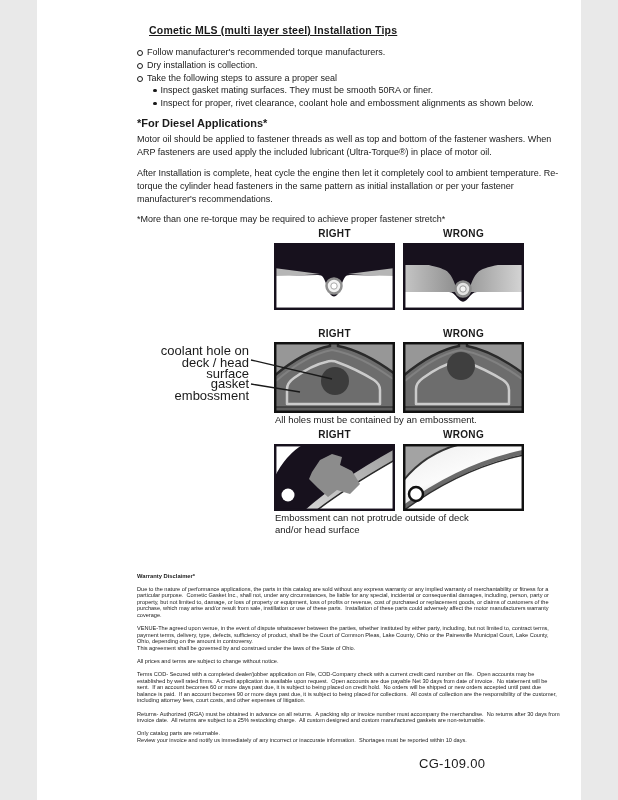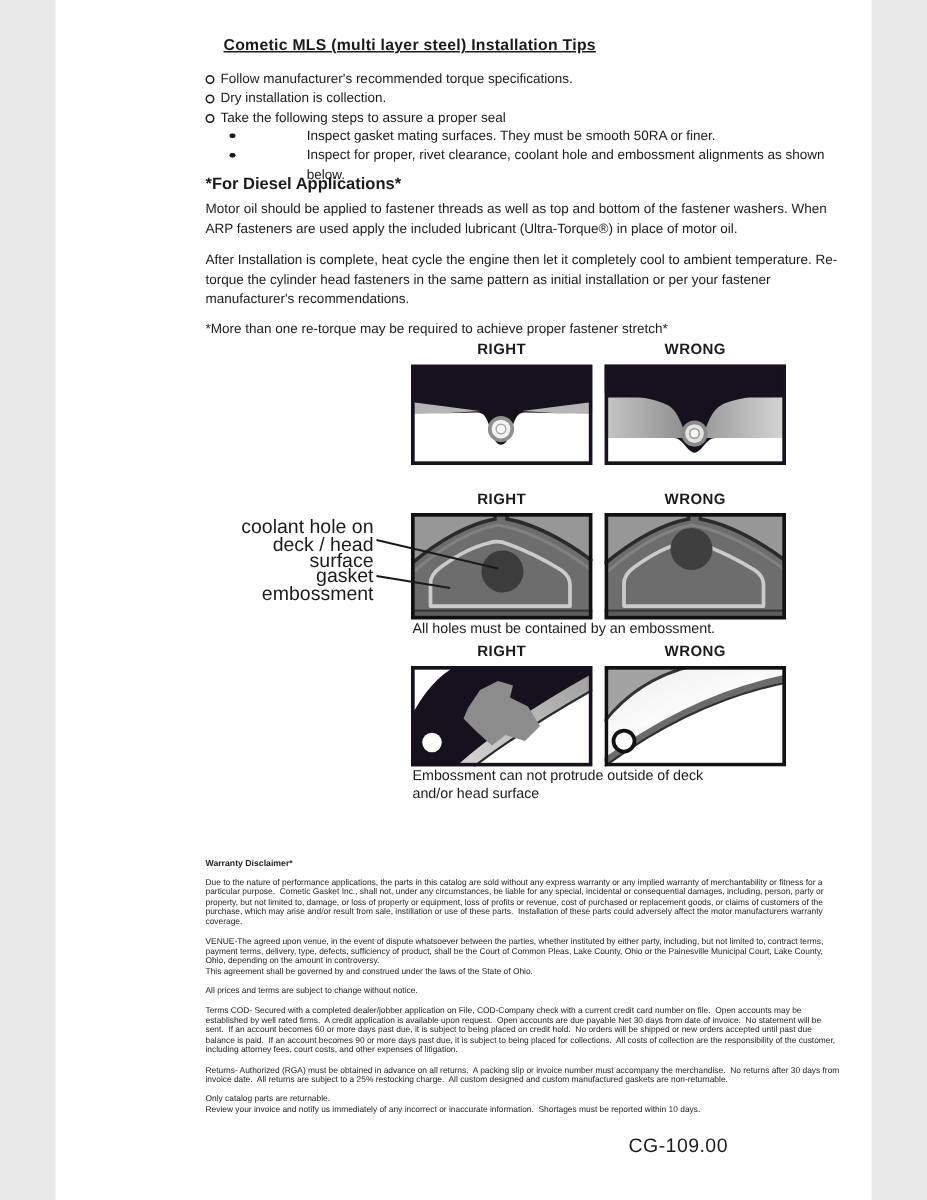--- a/index.html
+++ b/index.html
@@ -14,21 +14,21 @@
   .doc-title {
     left:112px; top:24px; font-size:10.5px; font-weight:bold;
     letter-spacing:.2px; text-decoration:underline; white-space:nowrap;
   }
 
   .tips { left:100px; top:46px; width:430px; font-size:9px; line-height:12.8px; }
   .tip { display:flex; align-items:flex-start; }
   .tip .mark { flex:0 0 auto; margin-right:4px; margin-top:4px; }
   .o-bullet { width:4px; height:4px; border:1px solid #1a1a1a; border-radius:50%; display:inline-block; background:#fff; }
   .dot-bullet { width:3.5px; height:3.5px; border-radius:50%; display:inline-block; background:#1a1a1a; margin-top:4.5px !important; }
-  .tip.sub { margin-left:16px;gap:44px; }
+  .tip.sub { margin-left:16px; }
 
   .section-heading { left:100px; top:117px; font-size:11px; font-weight:bold; white-space:nowrap; }
   .body-par { left:100px; width:424px; font-size:9px; line-height:12.8px; }
   .p1 { top:133px; }
   .p2 { top:167px; }
   .p3 { top:213px; }
 
   .rw-label { font-size:10px; font-weight:600; letter-spacing:.3px; width:121px; text-align:center; }
   .fig { width:121px; }
   .fig svg { display:block; }
@@ -47,21 +47,21 @@
 </head>
 <body>
 
 <div class="page">
 
   <div class="abs doc-title">Cometic MLS (multi layer steel) Installation Tips</div>
 
   <div class="abs tips">
     <div class="tip">
       <span class="mark o-bullet"></span>
-      <span>Follow manufacturer's recommended torque specifications.</span>
+      <span>Follow manufacturer's recommended torque manufacturers.</span>
     </div>
     <div class="tip">
       <span class="mark o-bullet"></span>
       <span>Dry installation is collection.</span>
     </div>
     <div class="tip">
       <span class="mark o-bullet"></span>
       <span>Take the following steps to assure a proper seal</span>
     </div>
     <div class="tip sub">

